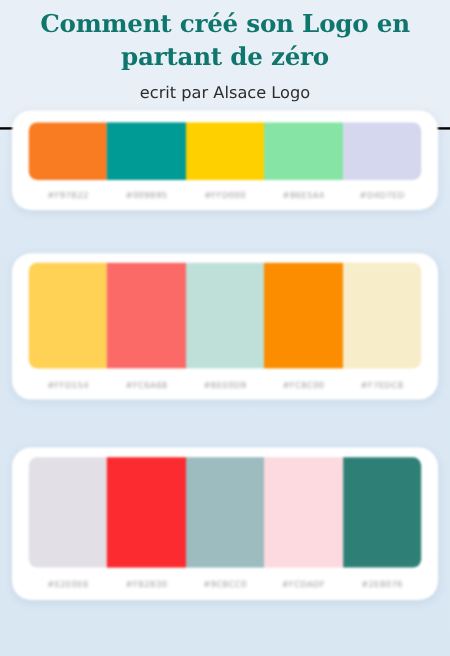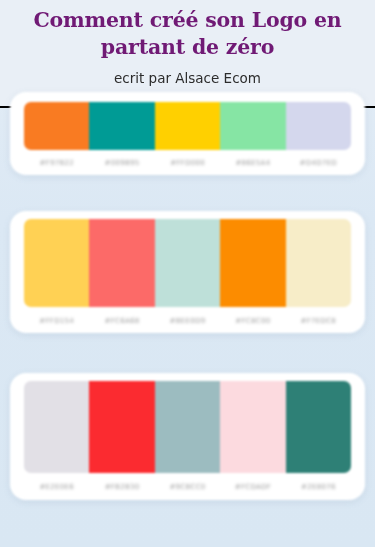--- a/index.html
+++ b/index.html
@@ -22,21 +22,21 @@
     background:#e9eff6;
     display:flex; flex-direction:column;
     align-items:center; justify-content:flex-start;
     padding-top:7px;
   }
   .title {
     font-family:"DejaVu Serif", serif;
     font-weight:700;
     font-size:20.5px;
     line-height:27px;
-    color:#701a75;
+    color:#0f766e;
     text-align:center;
     letter-spacing:-0.2px;
     max-width:352px;
   }
   .subtitle {
     margin-top:9px;
     font-family:"DejaVu Sans", sans-serif;
     font-size:13.5px;
     color:#2c2c2c;
     text-align:center;
@@ -103,21 +103,21 @@
   .card-2 { filter:blur(0.85px); }
   .card-3 { filter:blur(0.85px); }
 </style>
 </head>
 <body>
 
 <div class="screen">
 
   <div class="header">
     <div class="title">Comment créé  son Logo en partant de zéro</div>
-    <div class="subtitle">ecrit par Alsace Ecom</div>
+    <div class="subtitle">ecrit par Alsace Logo</div>
   </div>
   <div class="header-rule"></div>
 
   <div class="cards">
 
     <div class="card card-1">
       <div class="swatch-row">
         <div class="swatch" style="background: rgb(249, 123, 34);"></div>
         <div class="swatch" style="background: rgb(0, 155, 149);"></div>
         <div class="swatch" style="background: rgb(255, 208, 0);"></div>

